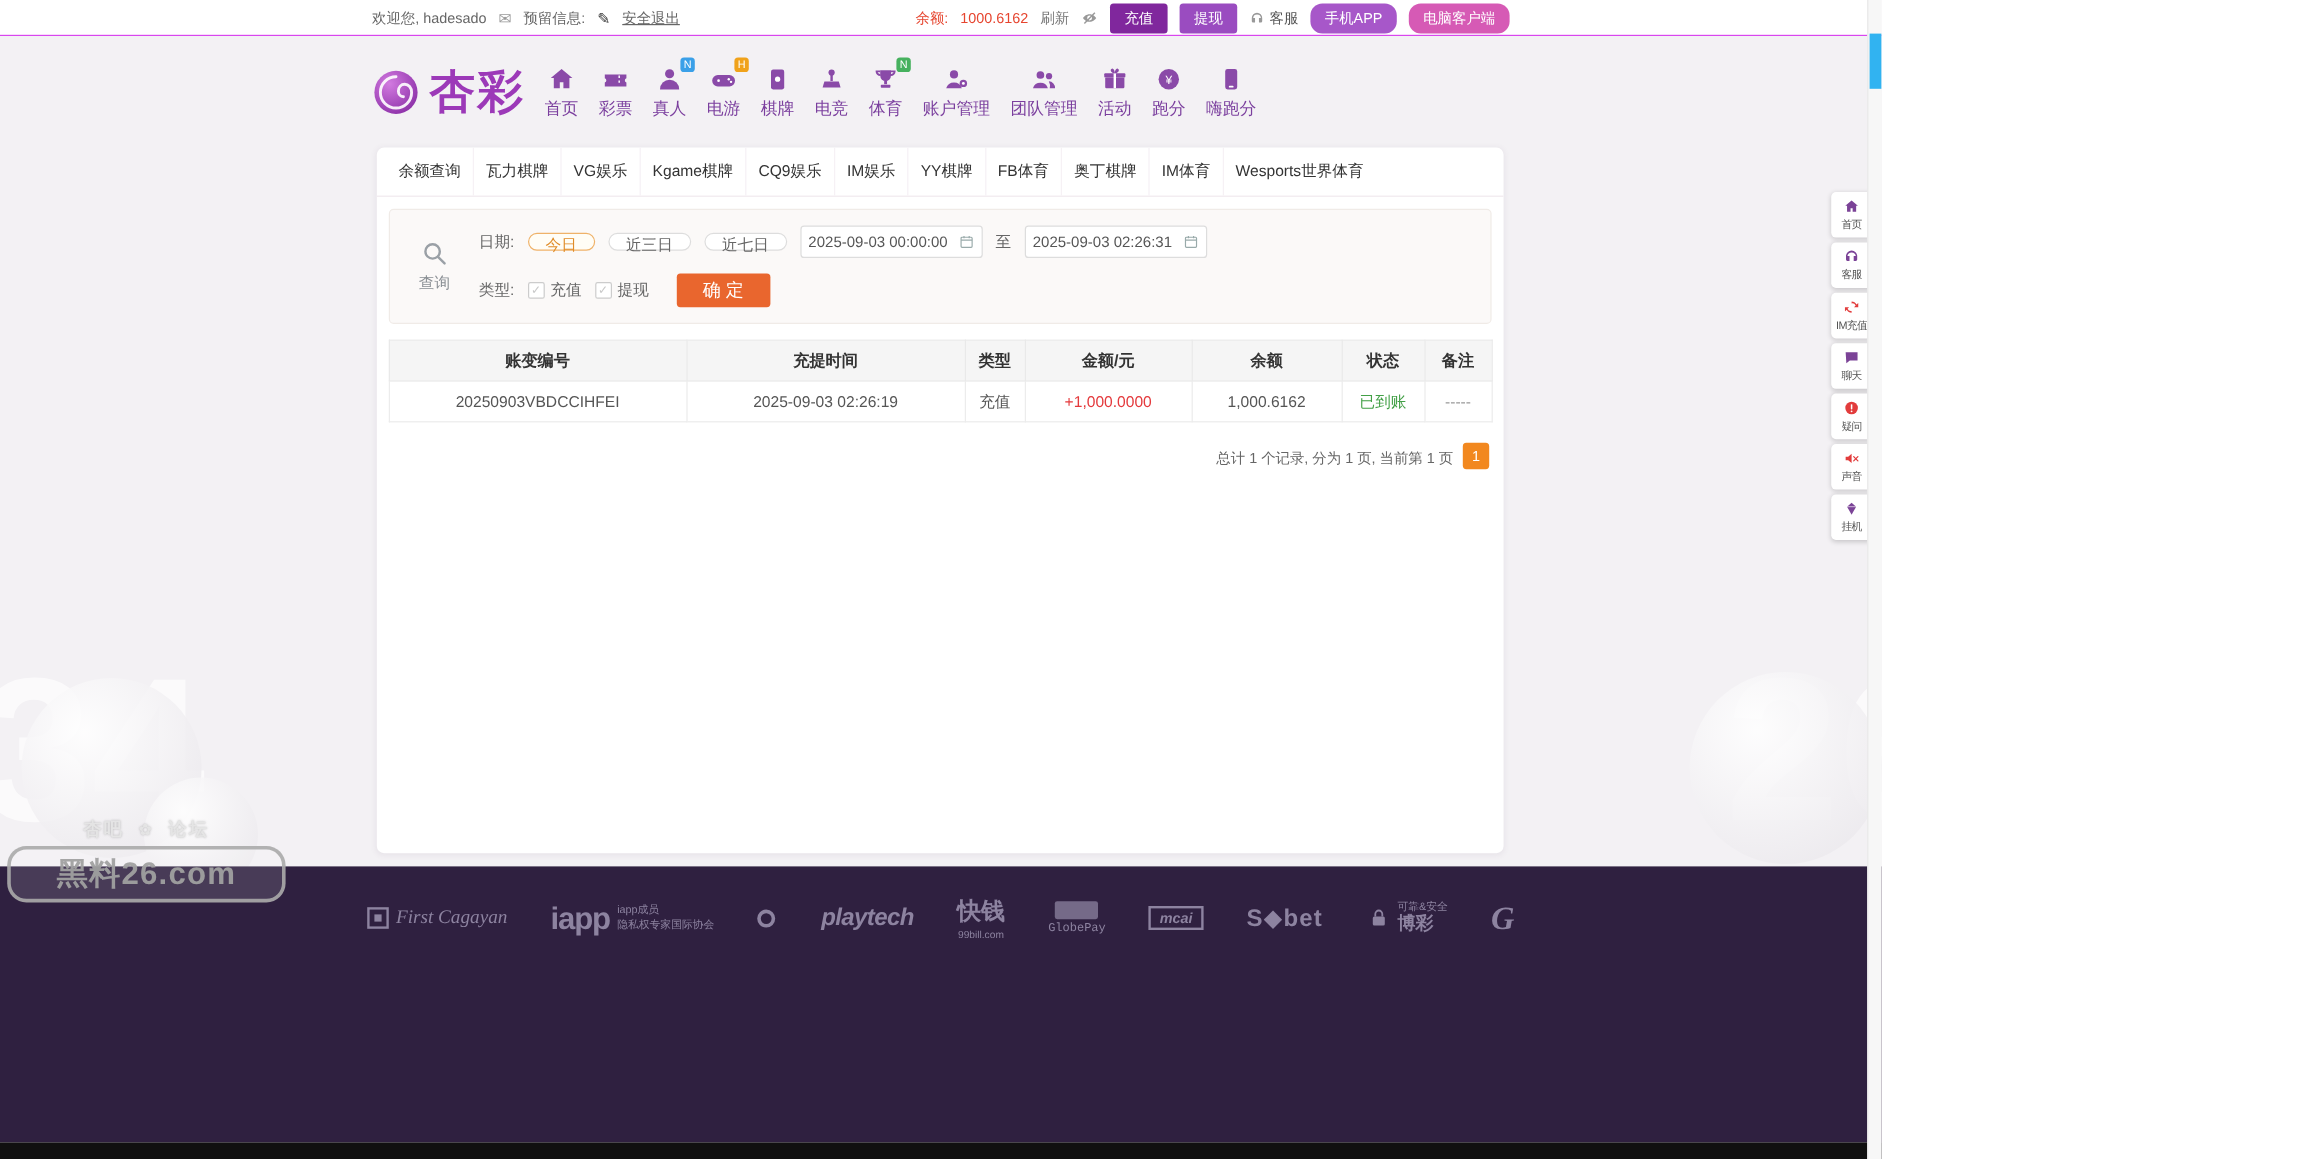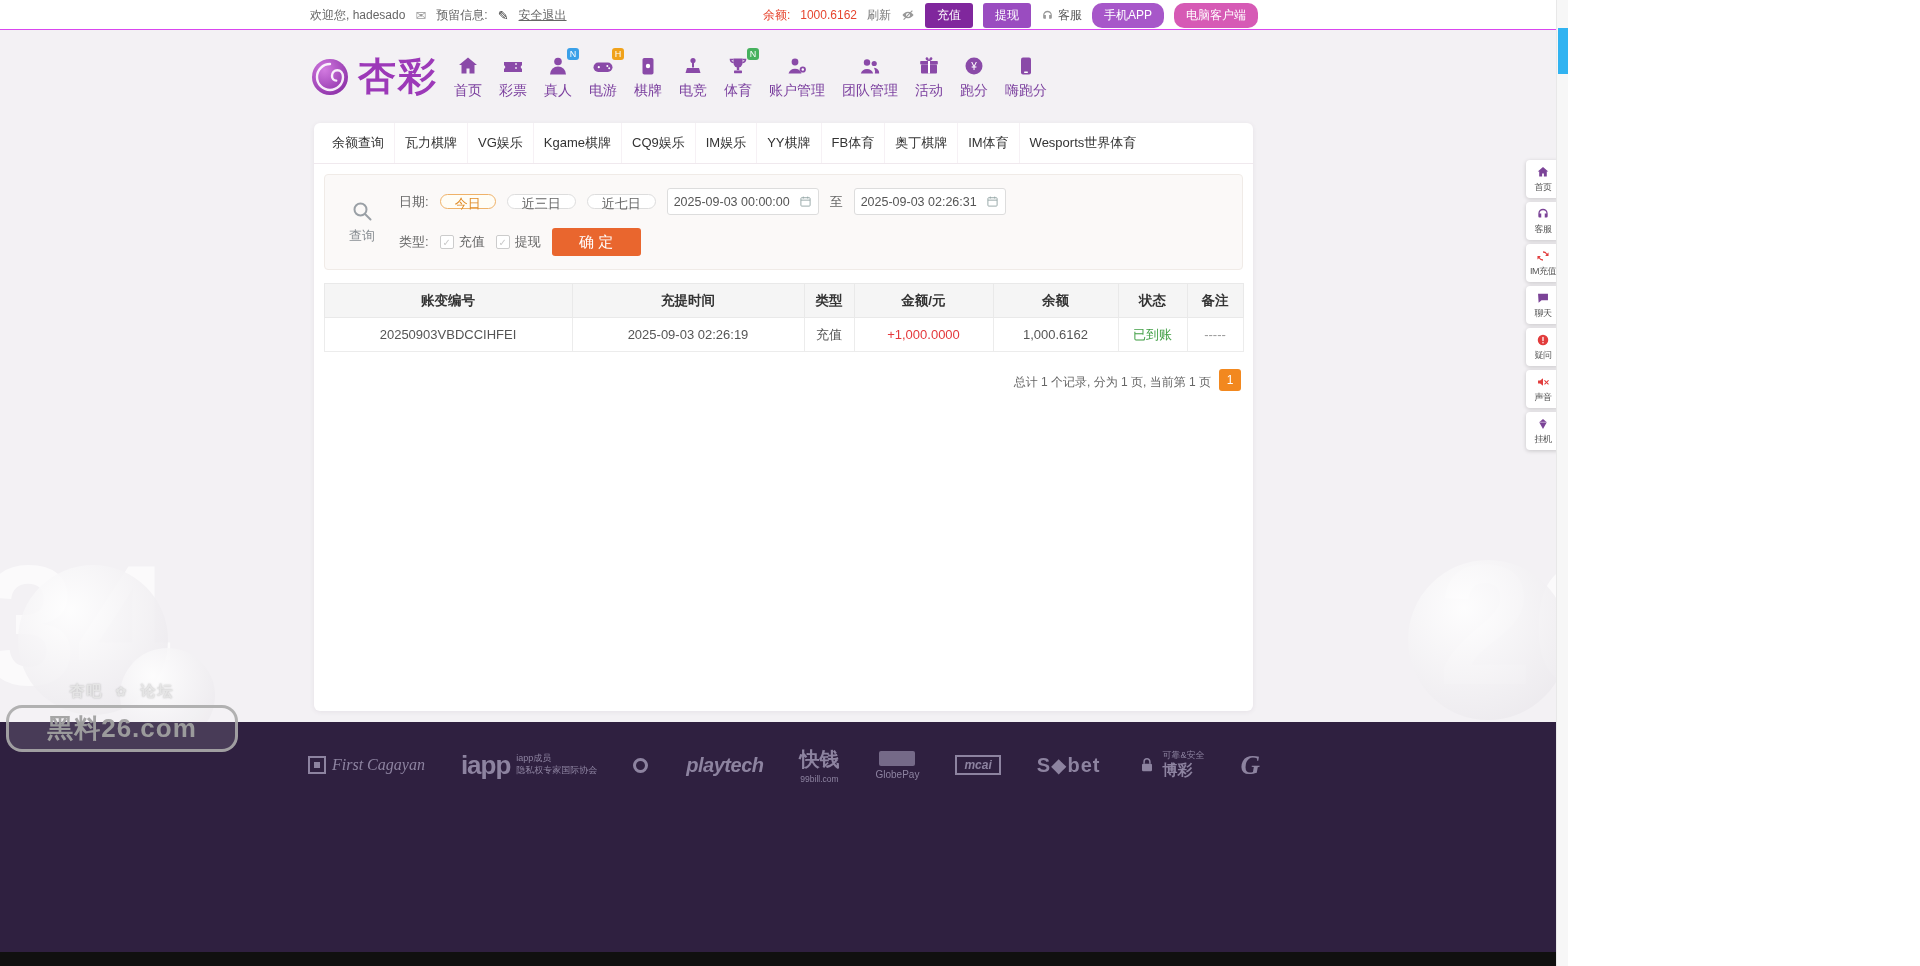--- a/index.html
+++ b/index.html
@@ -61,21 +61,21 @@
   .search-block .s-label { font-size:13px; color:#8a8f94; }
   .filter-main { flex:1; display:flex; flex-direction:column; gap:13px; }
   .f-row { display:flex; align-items:center; gap:11px; }
   .f-label { font-size:13px; color:#666; }
   .pill-btn { height:15px; padding:0 14px; border:1px solid #ddd; border-radius:13px; background:#fff; font-size:13px; color:#666; cursor:pointer; font-family:inherit; }
   .pill-btn.active { border-color:#efb269; color:#e08c28; background:#fffdf6; }
   .date-input { width:152px; height:27px; border:1px solid #ddd; border-radius:3px; background:#fff; display:flex; align-items:center; justify-content:space-between; padding:0 6px; font-size:12.5px; color:#555; cursor:text; }
   .date-input .cal { color:#9aa; display:inline-flex; }
   .cb-wrap { display:flex; align-items:center; gap:5px; font-size:13px; color:#666; cursor:pointer; }
   .cb { width:14px; height:14px; border:1px solid #ccc; border-radius:2px; background:#fff; display:inline-flex; align-items:center; justify-content:center; font-size:10px; color:#c9c9c9; }
-  .btn-confirm { width:89px; height:28px; background:#e9662e; color:#fff; border:none; border-radius:3px; font-size:15px; cursor:pointer; font-family:inherit; }
+  .btn-confirm { width:78px; height:28px; margin-left:12px; background:#e9662e; color:#fff; border:none; border-radius:3px; font-size:15px; cursor:pointer; font-family:inherit; }
 
   
   .data-table { width:919px; margin:13px auto 0; border-collapse:collapse; table-layout:fixed; }
   .data-table th { background:#f5f5f5; border:1px solid #e9e9e9; height:34px; font-size:13.5px; color:#333; font-weight:bold; }
   .data-table td { border:1px solid #ececec; height:34px; text-align:center; font-size:13px; color:#555; background:#fff; }
   td.amount { color:#e4393c; }
   td.status { color:#43a047; }
   td.remark { color:#999; }
 
   
@@ -91,21 +91,21 @@
   .fc-name { font-family:"Liberation Serif", serif; font-style:italic; font-size:16px; }
   .iapp-name { font-weight:bold; font-size:26px; letter-spacing:-1px; }
   .iapp-sub { display:flex; flex-direction:column; font-size:9px; line-height:1.3; }
   .pt-ring { width:15px; height:15px; border:3px solid currentColor; border-radius:50%; display:inline-block; }
   .pt-name { font-weight:bold; font-style:italic; font-size:20px; letter-spacing:-0.5px;margin-left:32px; }
   .flogo.kq { flex-direction:column; gap:1px; }
   .kq-name { font-weight:bold; font-size:20px; }
   .kq-sub { font-size:8.5px; }
   .flogo.gp { flex-direction:column; gap:3px; }
   .gp-box { width:36px; height:15px; background:currentColor; opacity:.75; border-radius:2px; display:inline-block; }
-  .gp-name { font-size:10px; }
+  .gp-name { font-size:10px;font-family:Liberation Mono, monospace; }
   .mcai-box { border:2px solid currentColor; padding:1px 7px; font-weight:bold; font-style:italic; font-size:12px; }
   .sbet-name { font-weight:bold; font-size:20px; letter-spacing:1px; }
   .sec-col { display:flex; flex-direction:column; line-height:1.25; }
   .sec-sub { font-size:9px; }
   .sec-name { font-size:15px; font-weight:bold; }
   .g-name { font-family:"Liberation Serif", serif; font-weight:bold; font-style:italic; font-size:27px; }
   .bottom-strip { position:absolute; left:0; top:952px; width:1568px; height:14px; background:#101010; z-index:5; }
 
   
   .watermark { position:absolute; left:6px; top:682px; width:232px; z-index:10; text-align:center; color:rgba(150,150,150,.95); }

